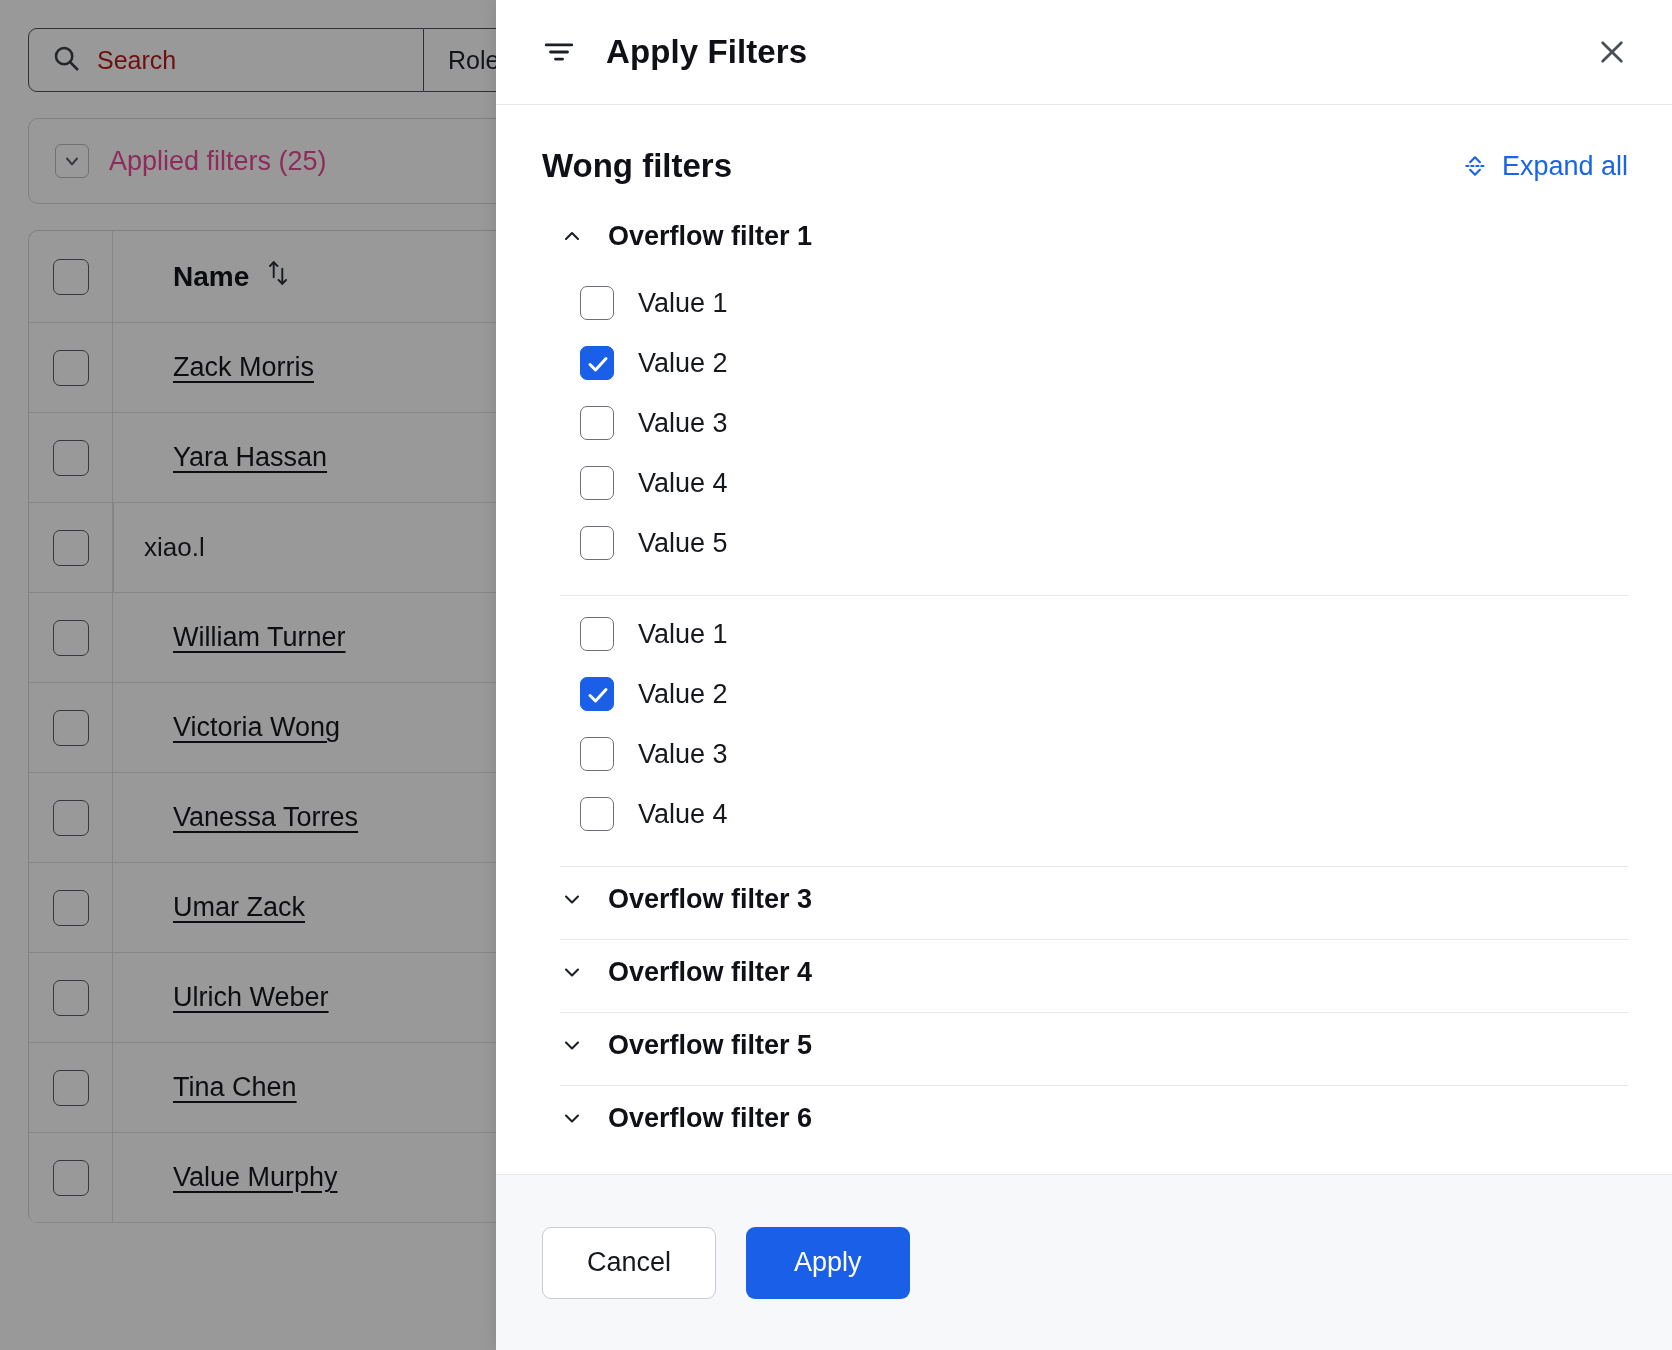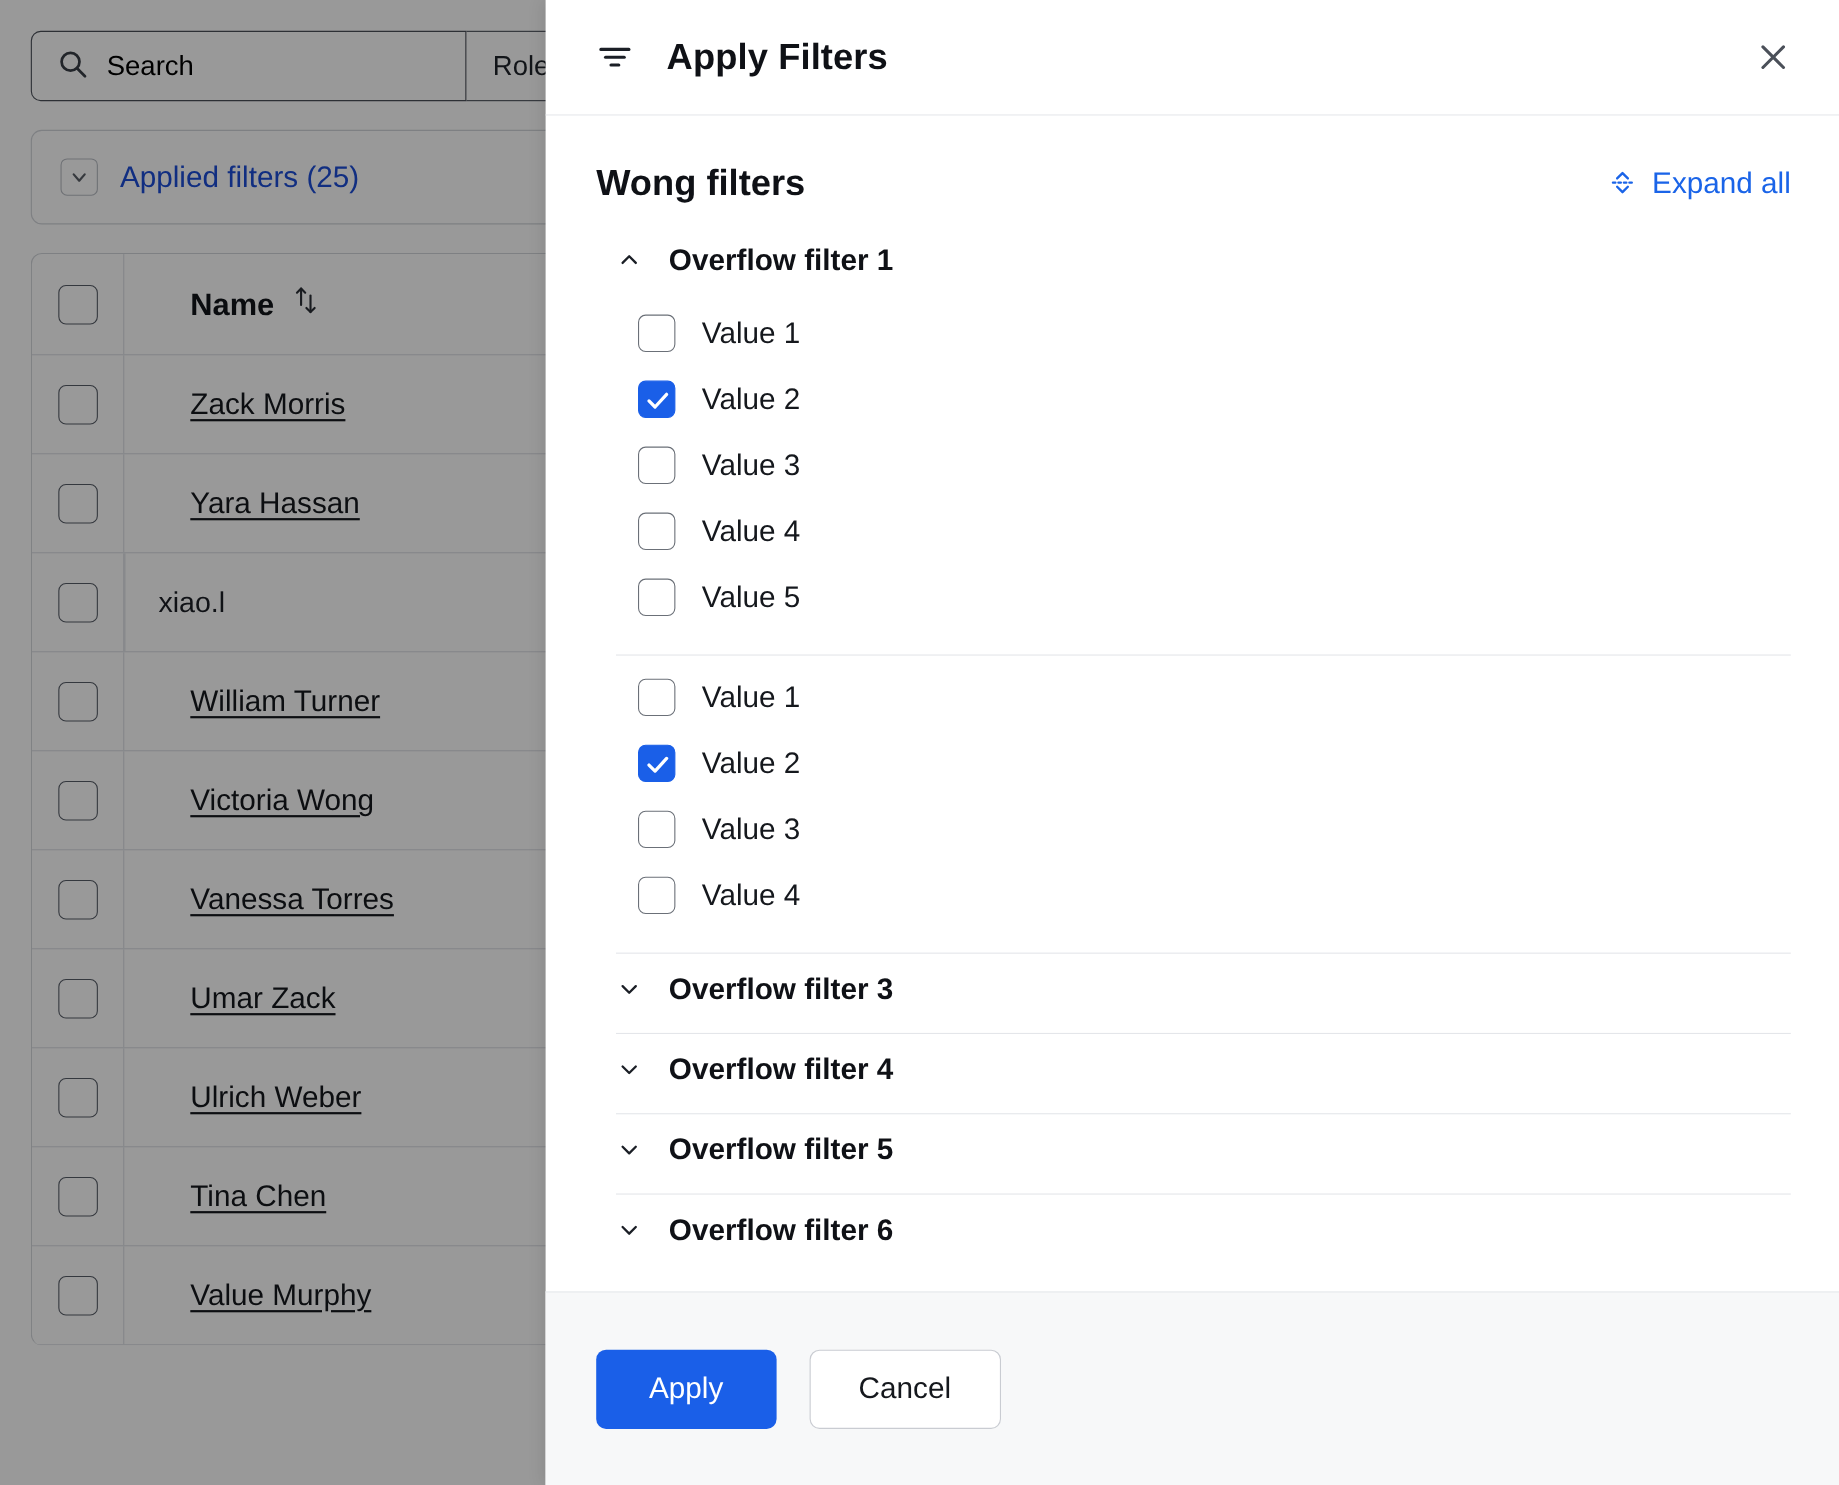--- a/index.html
+++ b/index.html
@@ -18,21 +18,21 @@
     padding: 28px 0 0 28px;
   }
   .toolbar { display: flex; align-items: stretch; height: 64px; width: 1100px; }
   .search-box {
     width: 396px; height: 64px;
     border: 1.5px solid #4b5059;
     border-radius: 9px 0 0 9px;
     display: flex; align-items: center; gap: 16px; padding: 0 22px;
     background: transparent;
   }
-  .search-ph { font-size: 25px; color: #000000; }
+  .search-ph { font-size: 25px; color: #b91c1c; }
   .seg-btn {
     height: 64px; border: 1.5px solid #4b5059; border-left: none;
     display: flex; align-items: center; gap: 24px; padding: 0 24px;
     font-size: 25px; color: #1f232a; background: transparent;
   }
   .seg-btn.last { border-radius: 0 9px 9px 0; }
   .badge-count {
     min-width: 50px; height: 38px; border-radius: 19px; background: #3c4149;
     color: #fff; font-size: 23px; display: flex; align-items: center;
     justify-content: center; padding: 0 15px;
@@ -41,21 +41,21 @@
   .applied-bar {
     margin-top: 26px; width: 1260px; height: 86px;
     border: 1px solid #d2d5da; border-radius: 10px;
     display: flex; align-items: center; gap: 20px; padding: 0 26px;
     background: #fff;
   }
   .chev-box {
     width: 34px; height: 34px; border: 1px solid #b9bdc4; border-radius: 6px;
     display: flex; align-items: center; justify-content: center;
   }
-  .applied-label { font-size: 27px; color: #1d4ed8; }
+  .applied-label { font-size: 27px; color: #ec4899; }
 
   .table-wrap {
     margin-top: 26px; width: 1260px;
     border: 1px solid #d2d5da; border-radius: 10px; border-bottom: none;
     overflow: hidden; background: #fff;
   }
   .trow { display: flex; align-items: center; height: 90px; border-bottom: 1px solid #dcdfe4; }
   .trow.head { height: 92px; }
   .cell-check { width: 84px; display: flex; align-items: center; justify-content: center;
                 align-self: stretch; border-right: 1px solid #dcdfe4; }
@@ -426,18 +426,18 @@
             </span>
             <span class="sec-title">Overflow filter 6</span>
           </div>
 
         </div>
 
       </div>
     </div>
 
     <div class="panel-foot">
+      <button class="btn btn-ghost">Cancel</button>
       <button class="btn btn-primary">Apply</button>
-      <button class="btn btn-ghost">Cancel</button>
     </div>
   </div>
 
 </div>
 
 </body></html>

